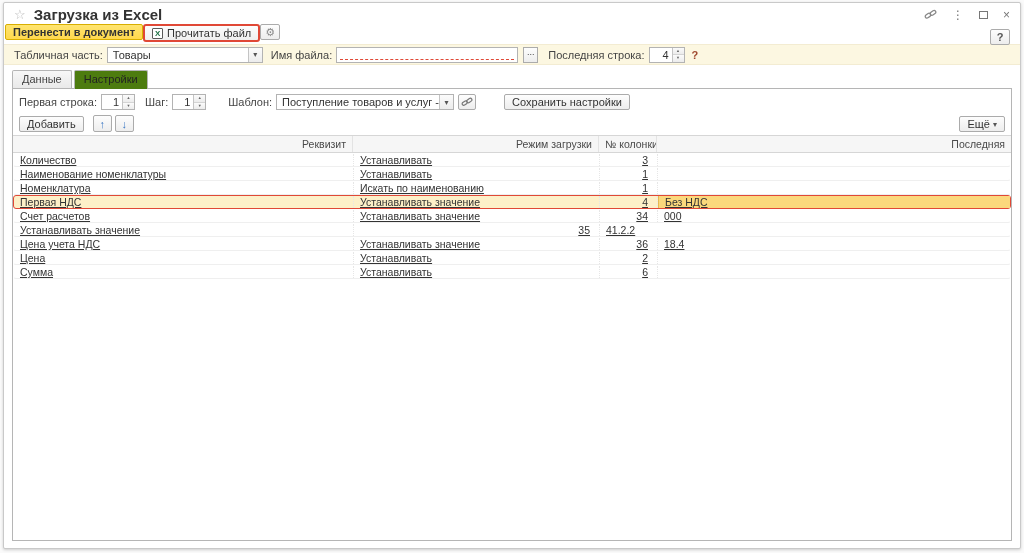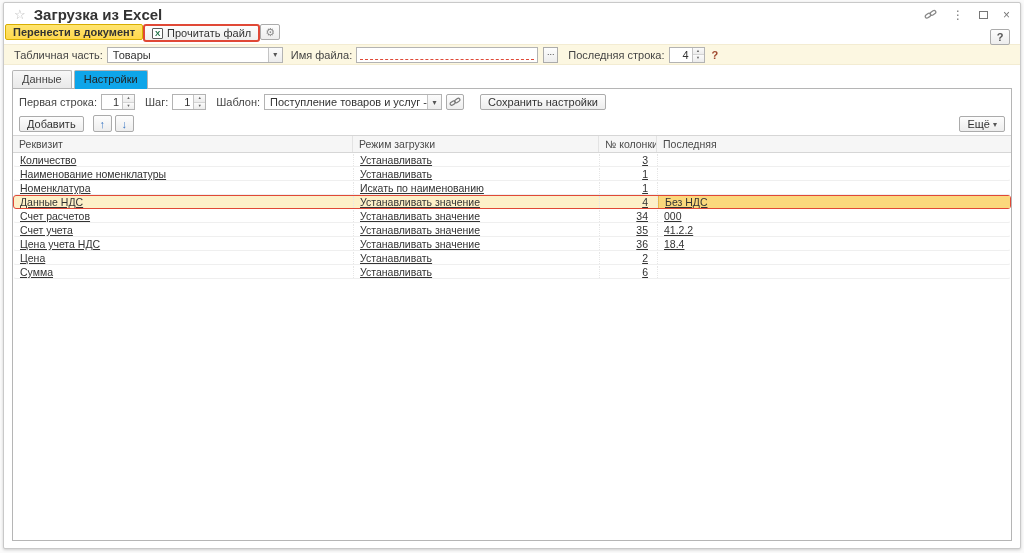--- a/index.html
+++ b/index.html
@@ -33,60 +33,60 @@
     border-radius:2px; color:#555; font-weight:bold; cursor:pointer; }
 
   
   .params { height:21px; background:var(--bar-bg); display:flex; align-items:center; gap:4px;
     padding:0 10px; flex:0 0 auto; border-top:1px solid #f3ecd2; border-bottom:1px solid #f3ecd2; }
   .lbl { color:#444; white-space:nowrap; }
   .field { background:#fff; border:1px solid #b3b3b3; height:16px; display:flex; align-items:center; }
   .combo-text { padding:0 5px; flex:1; overflow:hidden; white-space:nowrap; }
   .combo-arrow { width:14px; align-self:stretch; border-left:1px solid #c4c4c4; background:linear-gradient(#fbfbfb,#ececec);
     display:flex; align-items:center; justify-content:center; color:#555; font-size:8px; cursor:pointer; }
-  .f-tablepart { width:176px; }
+  .f-tablepart { width:156px; }
   .f-filename { width:182px; position:relative; }
   .f-filename::after { content:""; position:absolute; left:3px; right:3px; bottom:2px;
     border-bottom:1px dashed var(--hl-red); }
   .dots-btn { width:15px; height:16px; background:linear-gradient(#fdfdfd,#ededed); border:1px solid #ababab;
     font-size:9px; line-height:9px; text-align:center; color:#444; cursor:pointer; margin-left:1px; }
   .numfield { width:36px; justify-content:flex-end; }
   .num-val { padding:0 3px; text-align:right; flex:1; }
   .spin { width:12px; align-self:stretch; display:flex; flex-direction:column; border-left:1px solid #c4c4c4; }
   .spin span { flex:1; font-size:4px; line-height:4px; display:flex; align-items:center; justify-content:center;
     color:#666; background:linear-gradient(#fbfbfb,#ececec); cursor:pointer; }
   .spin span + span { border-top:1px solid #d4d4d4; }
   .qmark { color:#a04a30; font-weight:bold; margin-left:3px; cursor:pointer; }
 
   
   .tabsrow { display:flex; gap:2px; padding:5px 0 0 8px; flex:0 0 auto; position:relative; z-index:2; }
   .tab { padding:2px 9px 3px 9px; border:1px solid #b5b5b5; border-bottom:none; border-radius:2px 2px 0 0;
     background:linear-gradient(#f7f7f7,#e9e9e9); cursor:pointer; color:#444; }
-  .tab.active { background:#0ea5e9; font-weight:normal; color:#222; padding-bottom:4px; margin-bottom:-1px; }
+  .tab.active { background:#4d7c0f; font-weight:normal; color:#222; padding-bottom:4px; margin-bottom:-1px; }
 
   
   .panel { flex:1; margin:0 8px 7px 8px; border:1px solid #b5b5b5; background:#fff;
     display:flex; flex-direction:column; overflow:hidden; }
   .setrow { display:flex; align-items:center; gap:4px; padding:5px 6px 4px 6px; flex:0 0 auto; }
   .f-small { width:34px; }
   .f-template { width:178px; }
   .icon-btn { width:18px; height:16px; display:inline-flex; align-items:center; justify-content:center;
     background:linear-gradient(#fdfdfd,#ededed); border:1px solid #ababab; border-radius:2px; cursor:pointer; }
   .addrow { display:flex; align-items:flex-end; gap:3px; padding:1px 6px 3px 6px; flex:0 0 auto; }
   .arrow-btn { width:19px; height:17px; display:inline-flex; align-items:center; justify-content:center;
     background:linear-gradient(#fdfdfd,#ededed); border:1px solid #ababab; border-radius:2px;
     color:#3a77c4; font-weight:bold; font-size:11px; cursor:pointer; }
   .spacer { flex:1; }
   .btn-more { gap:3px; }
   .more-caret { font-size:8px; color:#555; }
 
   
   .grid { display:grid; grid-template-columns:340px 246px 58px 1fr; }
   .thead { flex:0 0 auto; background:#f6f6f6; border-top:1px solid #d6d6d6; border-bottom:1px solid #d6d6d6; }
-  .th { padding:2px 6px; font-size:10.5px; color:#4a4a4a; border-right:1px solid #e3e3e3; height:16px; overflow:hidden; white-space:nowrap; }
+  .th { padding:2px 6px; font-size:10.5px; color:#4a4a4a; border-right:1px solid #e3e3e3; height:16px; overflow:hidden; white-space:nowrap;text-align:right; }
   .th:last-child { border-right:none; }
   .th.num { text-align:right; }
   .tbody { flex:1; overflow:hidden; }
   .trow { height:14px; border:1px solid transparent; border-bottom:1px solid #efefef; border-radius:3px; cursor:pointer; }
   .cell { font-size:10.5px; line-height:12px; padding:0 6px; overflow:hidden; white-space:nowrap;
     border-right:1px dotted #e6e6e6;text-decoration:underline; }
   .cell:last-child { border-right:none; }
   .c-col { text-align:right; padding-right:9px; }
   .trow.selected { background:var(--row-sel-bg); border:1px solid var(--hl-red); border-radius:3px; }
   .trow.selected .c-val { background:var(--cell-sel-bg); border-left:1px solid #e6b84e; }
@@ -163,32 +163,32 @@
         </span>
       </div>
       <span class="lbl" style="margin-left:6px;">Шаг:</span>
       <div class="field numfield f-small">
         <span class="num-val">1</span>
         <span class="spin">
           <span>▲</span>
           <span>▼</span>
         </span>
       </div>
-      <span class="lbl" style="margin-left:6px;">Шаблон:</span>
+      <span class="lbl" style="margin-left:18px;">Шаблон:</span>
       <div class="field f-template">
         <span class="combo-text">Поступление товаров и услуг - Товары</span>
         <span class="combo-arrow">▾</span>
       </div>
       <span class="icon-btn">
         <svg class="chain" width="12" height="12" viewBox="0 0 13 13" fill="none" stroke="#777" stroke-width="1.3">
           <rect x="1" y="6" width="6" height="3.4" rx="1.7" transform="rotate(-35 4 7.7)"></rect>
           <rect x="6" y="3.2" width="6" height="3.4" rx="1.7" transform="rotate(-35 9 4.9)"></rect>
         </svg>
       </span>
-      <button class="btn" style="margin-left:12px;">Сохранить настройки</button>
+      <button class="btn" style="margin-left:24px;">Сохранить настройки</button>
     </div>
 
     <div class="addrow">
       <button class="btn">Добавить</button>
       <span class="arrow-btn" style="margin-left:6px;">↑</span>
       <span class="arrow-btn">↓</span>
       <span class="spacer"></span>
       <button class="btn btn-more">
         <span>Ещё</span>
         <span class="more-caret">▾</span>
@@ -214,33 +214,32 @@
           <div class="cell c-col">1</div>
           <div class="cell c-val"></div>
         </div>
         <div class="trow grid">
           <div class="cell c-attr">Номенклатура</div>
           <div class="cell c-mode">Искать по наименованию</div>
           <div class="cell c-col">1</div>
           <div class="cell c-val"></div>
         </div>
         <div class="trow grid selected">
-          <div class="cell c-attr">Данные НДС</div>
+          <div class="cell c-attr">Первая НДС</div>
           <div class="cell c-mode">Устанавливать значение</div>
           <div class="cell c-col">4</div>
           <div class="cell c-val">Без НДС</div>
         </div>
         <div class="trow grid">
           <div class="cell c-attr">Счет расчетов</div>
           <div class="cell c-mode">Устанавливать значение</div>
           <div class="cell c-col">34</div>
           <div class="cell c-val">000</div>
         </div>
         <div class="trow grid">
-          <div class="cell c-attr">Счет учета</div>
           <div class="cell c-mode">Устанавливать значение</div>
           <div class="cell c-col">35</div>
           <div class="cell c-val">41.2.2</div>
         </div>
         <div class="trow grid">
           <div class="cell c-attr">Цена учета НДС</div>
           <div class="cell c-mode">Устанавливать значение</div>
           <div class="cell c-col">36</div>
           <div class="cell c-val">18.4</div>
         </div>

